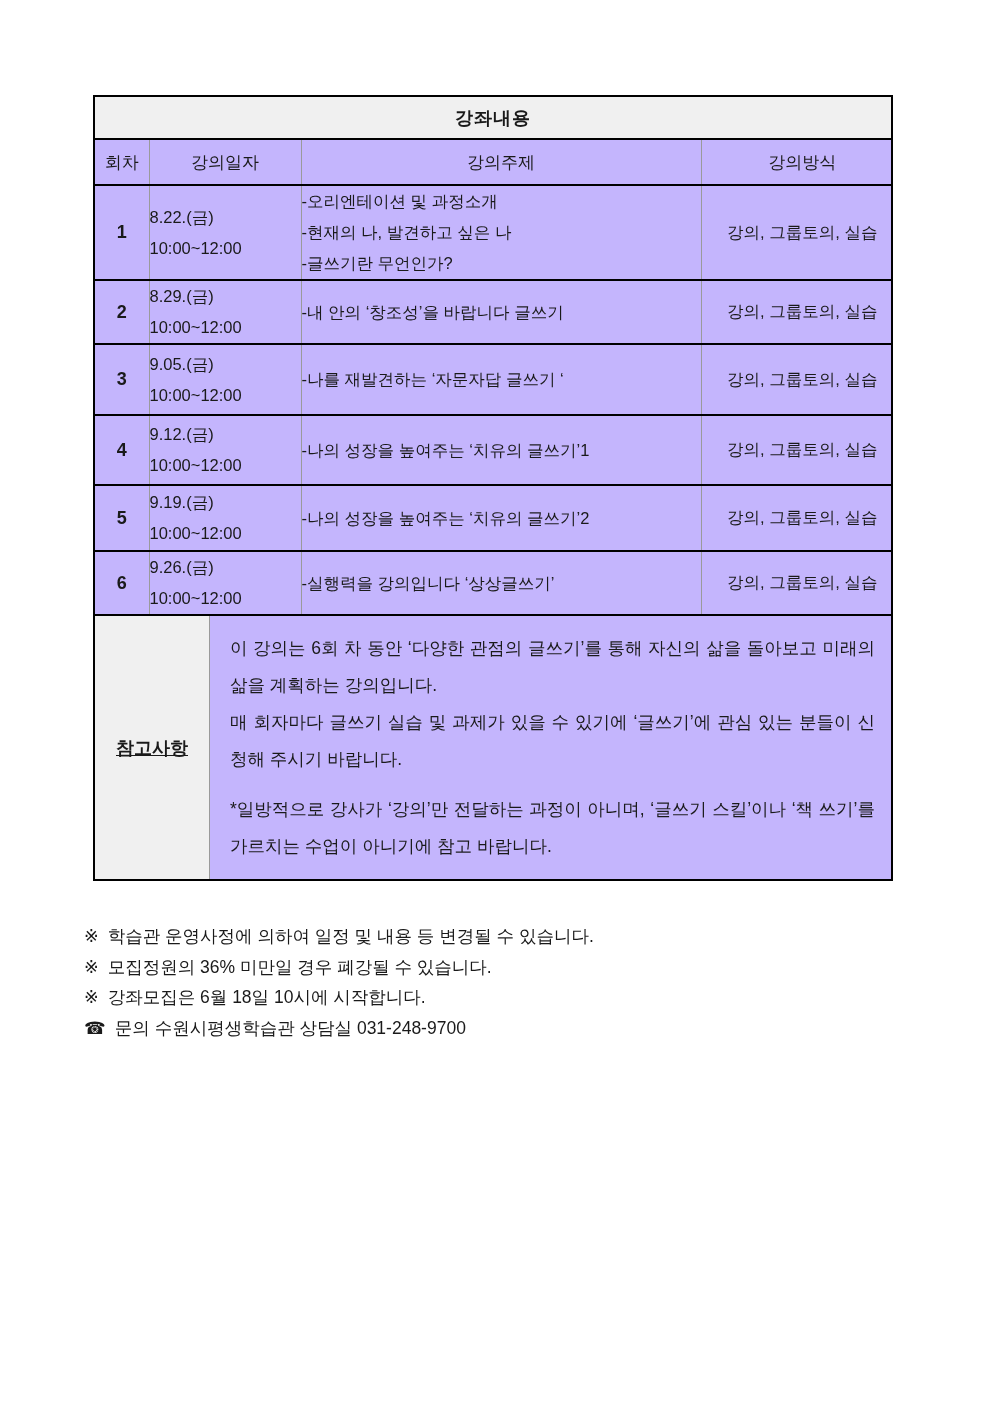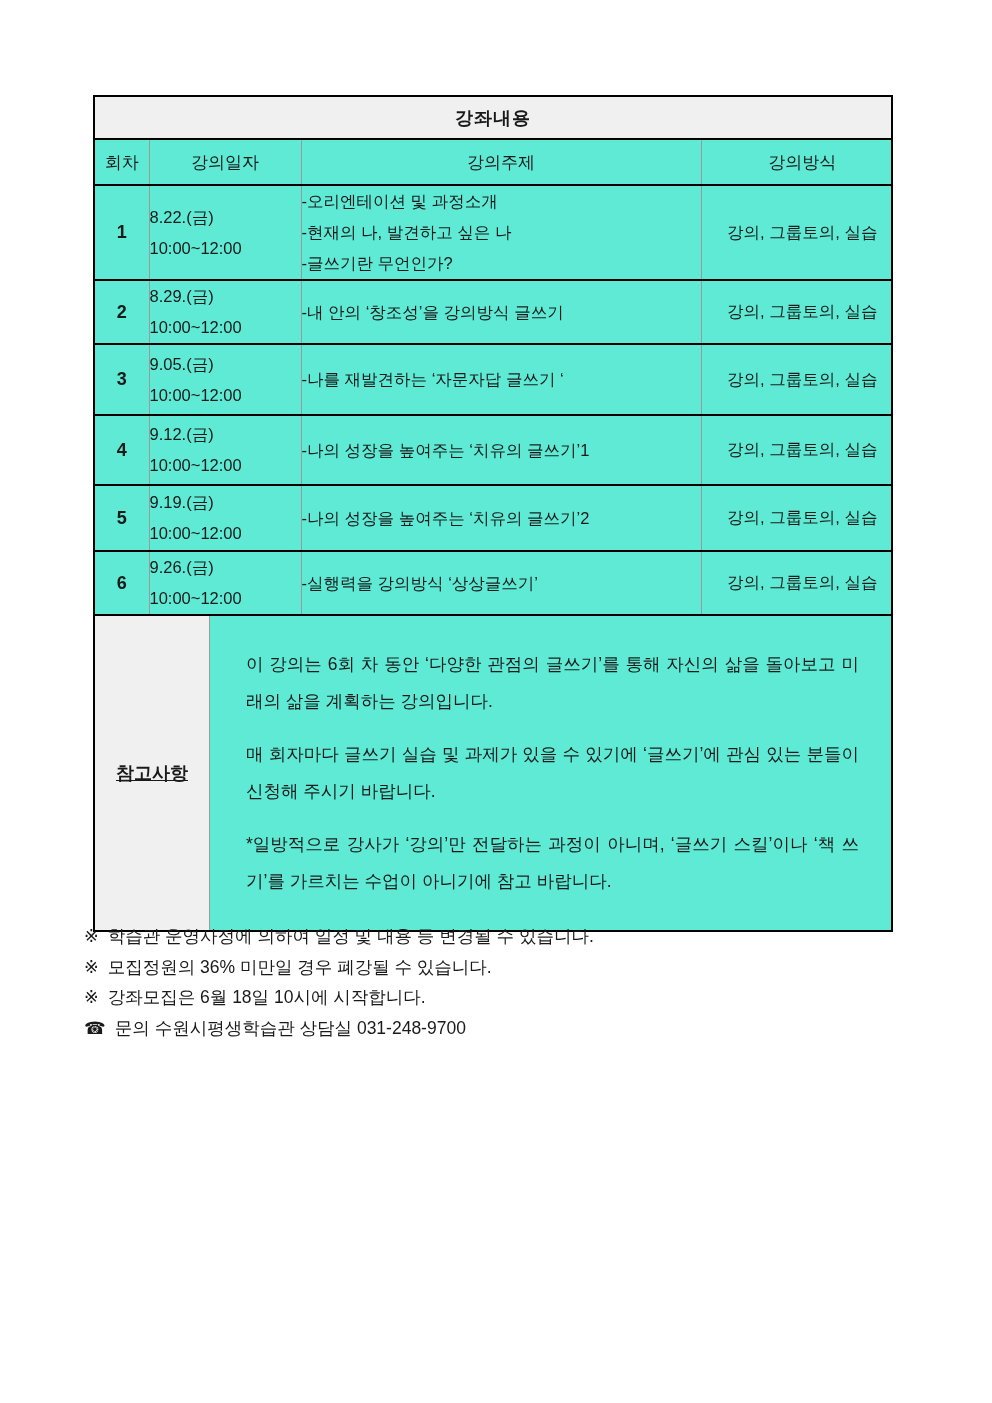--- a/index.html
+++ b/index.html
@@ -1,20 +1,20 @@
 <!DOCTYPE html>
 <html><head>
 <meta charset="utf-8">
 <style>
   html,body{margin:0;padding:0;background:#ffffff;}
   body{width:992px;height:1403px;font-family:"Liberation Sans","DejaVu Sans",sans-serif;color:#1a1a1a;}
   .doc{position:relative;width:992px;height:1403px;background:#fff;overflow:hidden;}
 
   
-  .course-table{position:absolute;left:93px;top:95px;width:800px;border:2px solid #000;box-sizing:border-box;background:#5eead4;}
+  .course-table{position:absolute;left:93px;top:95px;width:800px;border:2px solid #000;box-sizing:border-box;background:#c4b5fd;}
   .title-bar{height:41px;background:#f0f0f0;border-bottom:2px solid #000;display:flex;align-items:center;justify-content:center;font-size:18px;font-weight:bold;letter-spacing:1px;}
   table.sched{width:100%;border-collapse:collapse;table-layout:fixed;font-size:17px;}
   table.sched col.c-no{width:54px;}
   table.sched col.c-date{width:152px;}
   table.sched col.c-topic{width:400px;}
   table.sched th,table.sched td{border-right:1px solid #9a9a9a;border-bottom:2px solid #000;vertical-align:middle;padding:0;box-sizing:border-box;}
   table.sched th:last-child,table.sched td:last-child{border-right:none;padding-left:12px;}
   table.sched th{font-size:17px;font-weight:normal;height:45px;text-align:center;}
   td.no-cell{text-align:center;font-weight:600;font-size:18px;}
   td.date-cell{text-align:left;line-height:31px;font-size:16.5px;}
@@ -24,21 +24,21 @@
   tr.rh2 td{height:63px;}
   tr.rh3 td{height:71px;}
   tr.rh4 td{height:70px;}
   tr.rh5 td{height:66px;}
   tr.rh6 td{height:64px;border-bottom:2px solid #000;}
 
   
   .notes-row{display:flex;min-height:231px;}
   .notes-label{width:114px;flex:0 0 114px;background:#f0f0f0;border-right:1px solid #9a9a9a;display:flex;align-items:center;justify-content:center;font-size:18px;font-weight:bold;text-decoration:underline;}
   .notes-body{flex:1;padding:14px 16px 14px 20px;font-size:17.5px;line-height:37px;text-align:justify;}
-  .notes-body p{margin:16px;}
+  .notes-body p{margin:0;}
   .notes-body p.gap{margin-top:13px;}
 
   
   .footnotes{position:absolute;left:84px;top:876px;width:830px;font-size:17.5px;line-height:30.5px;margin-top:45px;}
   .footnote{white-space:nowrap;}
   .bullet{display:inline-block;margin-right:9px;}
 </style>
 </head>
 <body>
 
@@ -77,21 +77,21 @@
           </td>
           <td class="method-cell">강의, 그룹토의, 실습</td>
         </tr>
         <tr class="rh2">
           <td class="no-cell">2</td>
           <td class="date-cell">
             <div>8.29.(금)</div>
             <div>10:00~12:00</div>
           </td>
           <td class="topic-cell">
-            <div>-내 안의 ‘창조성’을 강의방식 글쓰기</div>
+            <div>-내 안의 ‘창조성’을 바랍니다 글쓰기</div>
           </td>
           <td class="method-cell">강의, 그룹토의, 실습</td>
         </tr>
         <tr class="rh3">
           <td class="no-cell">3</td>
           <td class="date-cell">
             <div>9.05.(금)</div>
             <div>10:00~12:00</div>
           </td>
           <td class="topic-cell">
@@ -121,21 +121,21 @@
           </td>
           <td class="method-cell">강의, 그룹토의, 실습</td>
         </tr>
         <tr class="rh6">
           <td class="no-cell">6</td>
           <td class="date-cell">
             <div>9.26.(금)</div>
             <div>10:00~12:00</div>
           </td>
           <td class="topic-cell">
-            <div>-실행력을 강의방식 ‘상상글쓰기’</div>
+            <div>-실행력을 강의입니다 ‘상상글쓰기’</div>
           </td>
           <td class="method-cell">강의, 그룹토의, 실습</td>
         </tr>
       </tbody>
     </table>
 
     <div class="notes-row">
       <div class="notes-label">참고사항</div>
       <div class="notes-body">
         <p>이 강의는 6회 차 동안 ‘다양한 관점의 글쓰기’를 통해 자신의 삶을 돌아보고 미래의 삶을 계획하는 강의입니다.</p>

